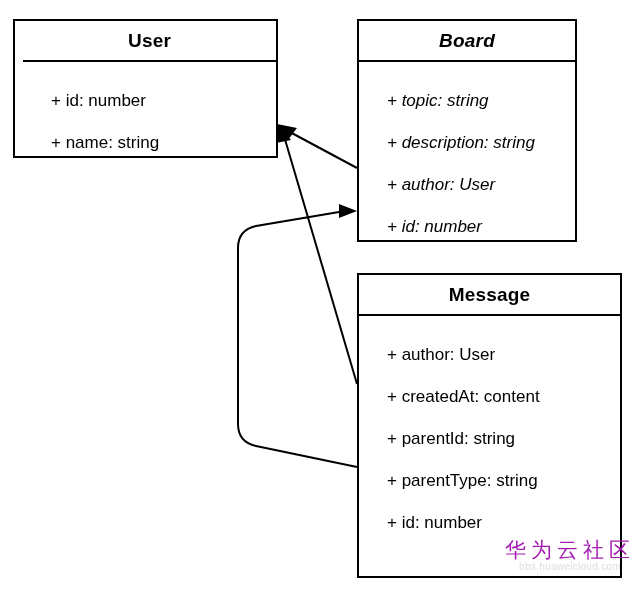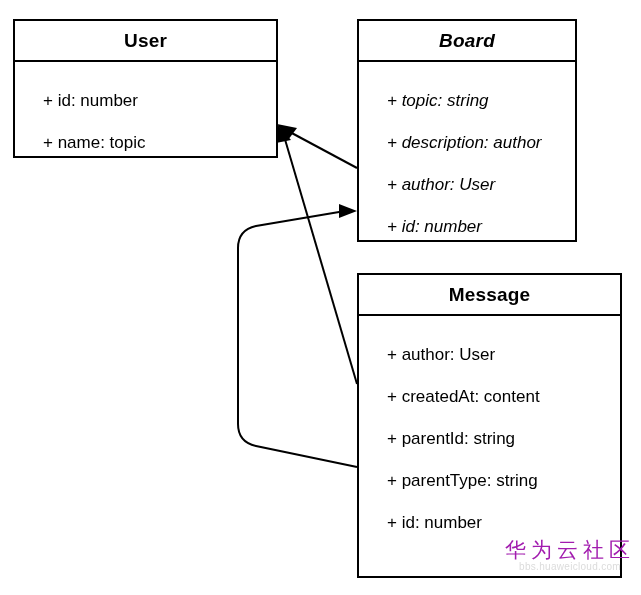--- a/index.html
+++ b/index.html
@@ -46,21 +46,21 @@
     box-sizing: border-box;
     height: 42px;
     display: flex;
     align-items: center;
     padding-left: 10px;
     font-size: 17px;
     color: #000000;
     white-space: nowrap;
   }
   
-  #class-user   { left: 13px;  top: 19px;  width: 265px; height: 139px; }
+  #class-user   { left: 13px;  top: 19px;  width: 265px; height: 139px; padding-left: 8px; }
   #class-board  { left: 357px; top: 19px;  width: 220px; height: 223px; font-style: italic; }
   #class-message{ left: 357px; top: 273px; width: 265px; height: 305px; }
 
   #edges {
     position: absolute;
     left: 0;
     top: 0;
     width: 641px;
     height: 595px;
     pointer-events: none;
@@ -120,31 +120,31 @@
       <polygon class="edge-head" points="357,211 339,204 339,218"></polygon>
     </g>
   </svg>
 
   <div class="uml-class" id="class-user">
     <div class="uml-title-bar">
       <span class="uml-title">User</span>
     </div>
     <div class="uml-attrs">
       <div class="uml-attr">+ id: number</div>
-      <div class="uml-attr">+ name: topic</div>
+      <div class="uml-attr">+ name: string</div>
     </div>
   </div>
 
   <div class="uml-class" id="class-board">
     <div class="uml-title-bar">
       <span class="uml-title">Board</span>
     </div>
     <div class="uml-attrs">
       <div class="uml-attr">+ topic: string</div>
-      <div class="uml-attr">+ description: author</div>
+      <div class="uml-attr">+ description: string</div>
       <div class="uml-attr">+ author: User</div>
       <div class="uml-attr">+ id: number</div>
     </div>
   </div>
 
   <div class="uml-class" id="class-message">
     <div class="uml-title-bar">
       <span class="uml-title">Message</span>
     </div>
     <div class="uml-attrs">

